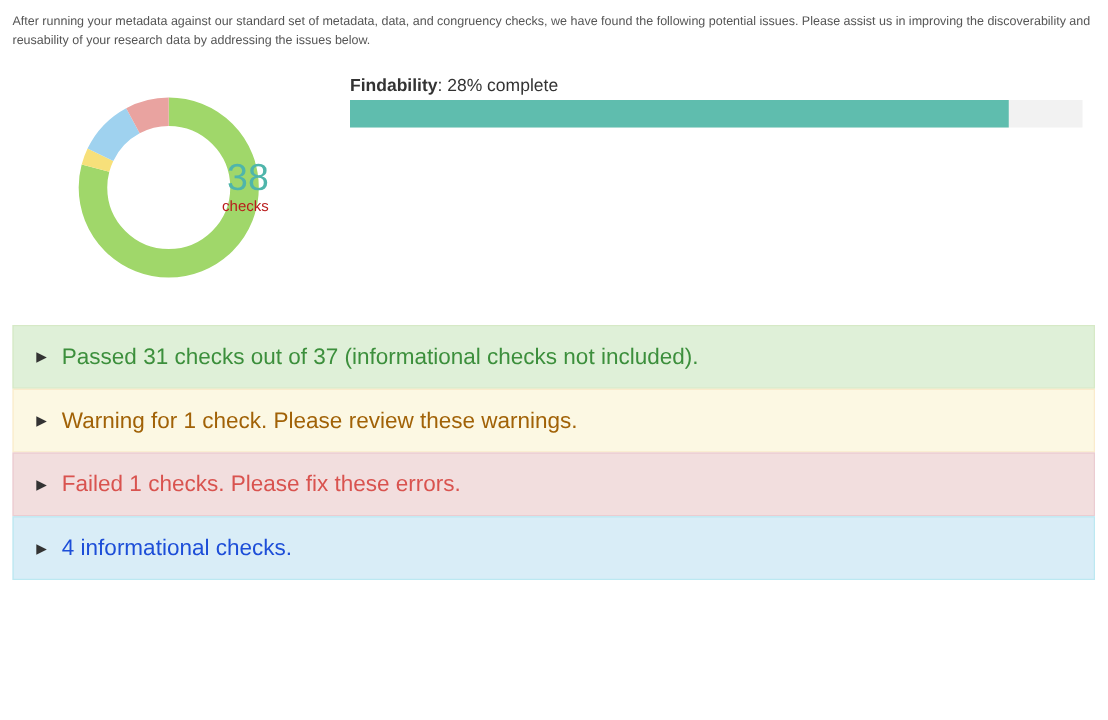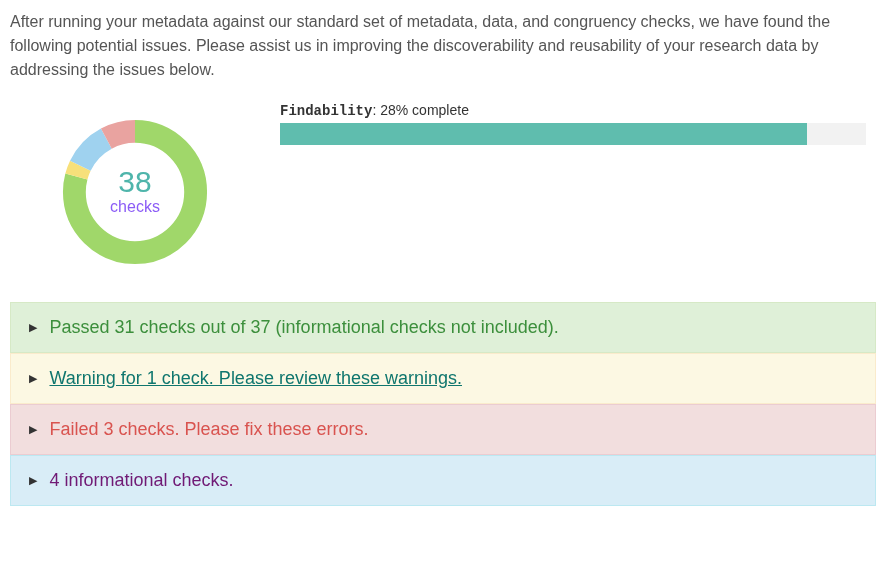--- a/index.html
+++ b/index.html
@@ -9,21 +9,21 @@
     }
     body {
       font-family: "Helvetica Neue", Helvetica, Arial, sans-serif;
       color: #333;
       padding: 10px;
       width: 886px;
       background: #fff;
     }
     .intro {
       color: #555;
-      font-size: 16px;
+      font-size: 10px;
       line-height: 1.5;
       margin-bottom: 20px;
     }
     .summary-row {
       display: flex;
       align-items: flex-start;
       gap: 20px;
       margin-bottom: 30px;
     }
     .donut-wrap {
@@ -45,48 +45,47 @@
       transform: rotate(-90deg);
     }
     .donut-center {
       position: absolute;
       top: 0;
       left: 0;
       width: 160px;
       height: 160px;
       display: flex;
       flex-direction: column;
-      align-items: center;
+      align-items: flex-end;
       justify-content: center;
     }
     .donut-number {
       font-size: 30px;
       color: #4fb5ab;
       line-height: 1;
     }
     .donut-label {
-      font-size: 16px;
-      color: #8b5cf6;
+      font-size: 12px;
+      color: #b91c1c;
       line-height: 1.2;
     }
     .bars {
       flex: 1;
       padding-right: 10px;
     }
     .bar-item {
       margin-bottom: 14px;
     }
     .bar-label {
       font-size: 14px;
       margin-bottom: 4px;
       color: #333;
     }
     .bar-label b {
       font-weight: bold;
-      font-family: Liberation Mono, monospace;
     }
     .bar-track {
       width: 100%;
       height: 22px;
       background: #f2f2f2;
       position: relative;
     }
     .bar-fill {
       height: 100%;
       background: #5fbdae;
@@ -115,36 +114,35 @@
       border-color: #d6e9c6;
     }
     .acc-passed .title {
       color: #3c8f3c;
     }
     .acc-warning {
       background: #fcf8e3;
       border-color: #faebcc;
     }
     .acc-warning .title {
-      color: #0f766e;
-      text-decoration: underline;
+      color: #a16207;
     }
     .acc-failed {
       background: #f2dede;
       border-color: #ebccd1;
     }
     .acc-failed .title {
       color: #d9534f;
     }
     .acc-info {
       background: #d9edf7;
       border-color: #bce8f1;
     }
     .acc-info .title {
-      color: #701a75;
+      color: #1d4ed8;
     }
   </style>
 </head>
 <body>
 
 <p class="intro">After running your metadata against our standard set of metadata, data, and congruency checks, we have found the following potential issues. Please assist us in improving the discoverability and reusability of your research data by addressing the issues below.</p>
 
 <div class="summary-row">
   <div class="donut-wrap">
     <div class="donut">
@@ -175,19 +173,19 @@
   <div class="acc-item acc-passed">
     <span class="caret">▶</span>
     <span class="title">Passed 31 checks out of 37 (informational checks not included).</span>
   </div>
   <div class="acc-item acc-warning">
     <span class="caret">▶</span>
     <span class="title">Warning for 1 check. Please review these warnings.</span>
   </div>
   <div class="acc-item acc-failed">
     <span class="caret">▶</span>
-    <span class="title">Failed 3 checks. Please fix these errors.</span>
+    <span class="title">Failed 1 checks. Please fix these errors.</span>
   </div>
   <div class="acc-item acc-info">
     <span class="caret">▶</span>
     <span class="title">4 informational checks.</span>
   </div>
 </div>
 
 </body></html>

